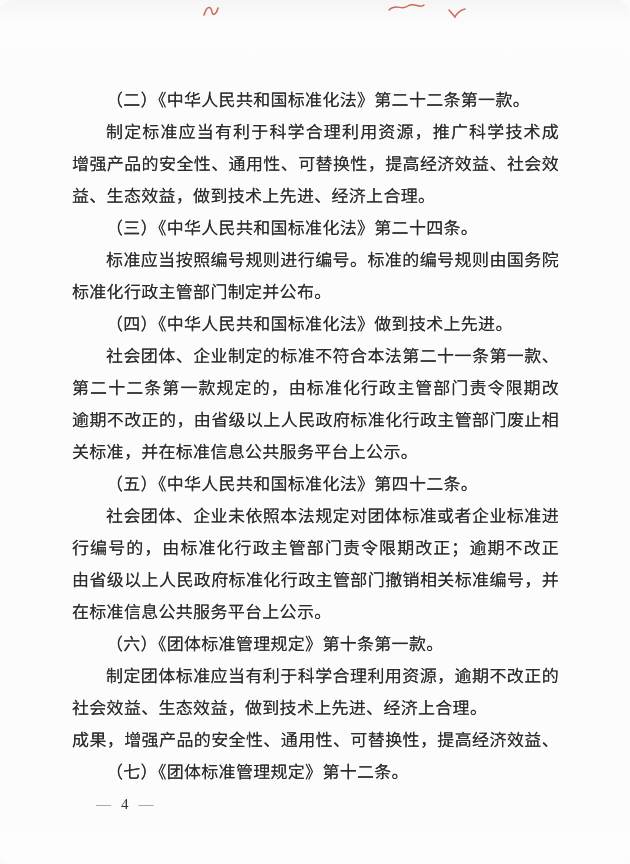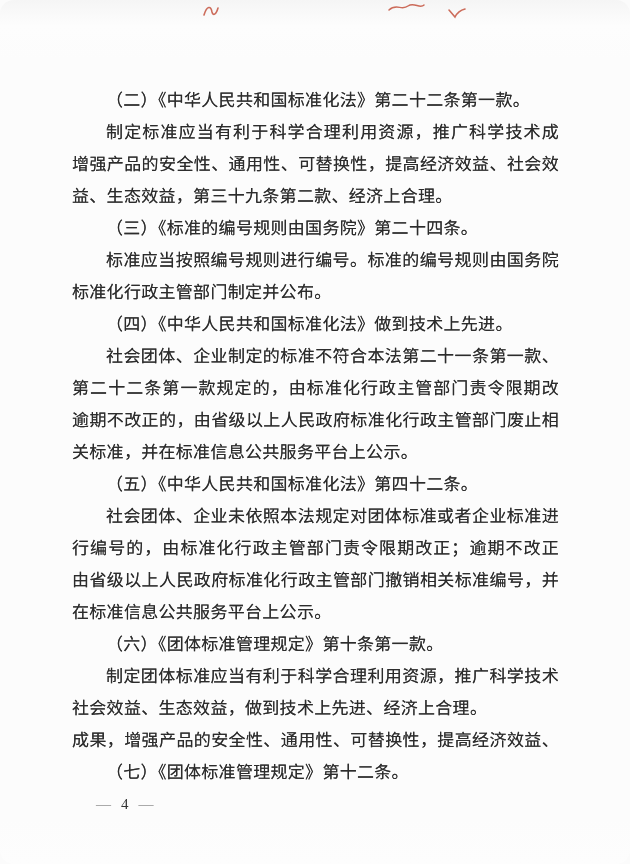--- a/index.html
+++ b/index.html
@@ -56,36 +56,36 @@
   <div class="pen-mark" style="left:447px;top:6px;">
     <svg width="20" height="14" viewBox="0 0 20 14">
       <path d="M2,4 L8,11 C10,7 14,4 18,3" fill="none" stroke="#c0452f" stroke-width="1.6" stroke-linecap="round"></path>
     </svg>
   </div>
 
   <div class="text-lines">
       <div class="line indent">（二）《中华人民共和国标准化法》第二十二条第一款。</div>
       <div class="line indent fill">制定标准应当有利于科学合理利用资源，推广科学技术成果，</div>
       <div class="line fill">增强产品的安全性、通用性、可替换性，提高经济效益、社会效</div>
-      <div class="line">益、生态效益，第三十九条第二款、经济上合理。</div>
-      <div class="line indent">（三）《标准的编号规则由国务院》第二十四条。</div>
+      <div class="line">益、生态效益，做到技术上先进、经济上合理。</div>
+      <div class="line indent">（三）《中华人民共和国标准化法》第二十四条。</div>
       <div class="line indent fill">标准应当按照编号规则进行编号。标准的编号规则由国务院</div>
       <div class="line">标准化行政主管部门制定并公布。</div>
       <div class="line indent">（四）《中华人民共和国标准化法》做到技术上先进。</div>
       <div class="line indent fill">社会团体、企业制定的标准不符合本法第二十一条第一款、</div>
       <div class="line fill">第二十二条第一款规定的，由标准化行政主管部门责令限期改正；</div>
       <div class="line fill">逾期不改正的，由省级以上人民政府标准化行政主管部门废止相</div>
       <div class="line">关标准，并在标准信息公共服务平台上公示。</div>
       <div class="line indent">（五）《中华人民共和国标准化法》第四十二条。</div>
       <div class="line indent fill">社会团体、企业未依照本法规定对团体标准或者企业标准进</div>
       <div class="line fill">行编号的，由标准化行政主管部门责令限期改正；逾期不改正的，</div>
       <div class="line fill">由省级以上人民政府标准化行政主管部门撤销相关标准编号，并</div>
       <div class="line">在标准信息公共服务平台上公示。</div>
       <div class="line indent">（六）《团体标准管理规定》第十条第一款。</div>
-      <div class="line indent fill">制定团体标准应当有利于科学合理利用资源，推广科学技术</div>
+      <div class="line indent fill">制定团体标准应当有利于科学合理利用资源，逾期不改正的</div>
       <div class="line">社会效益、生态效益，做到技术上先进、经济上合理。</div>
       <div class="line fill">成果，增强产品的安全性、通用性、可替换性，提高经济效益、</div>
       <div class="line indent">（七）《团体标准管理规定》第十二条。</div>
     </div>
 
   <div class="footer">
     <span class="dash">—</span><span class="num">4</span><span class="dash">—</span>
   </div>
 
 </div>

